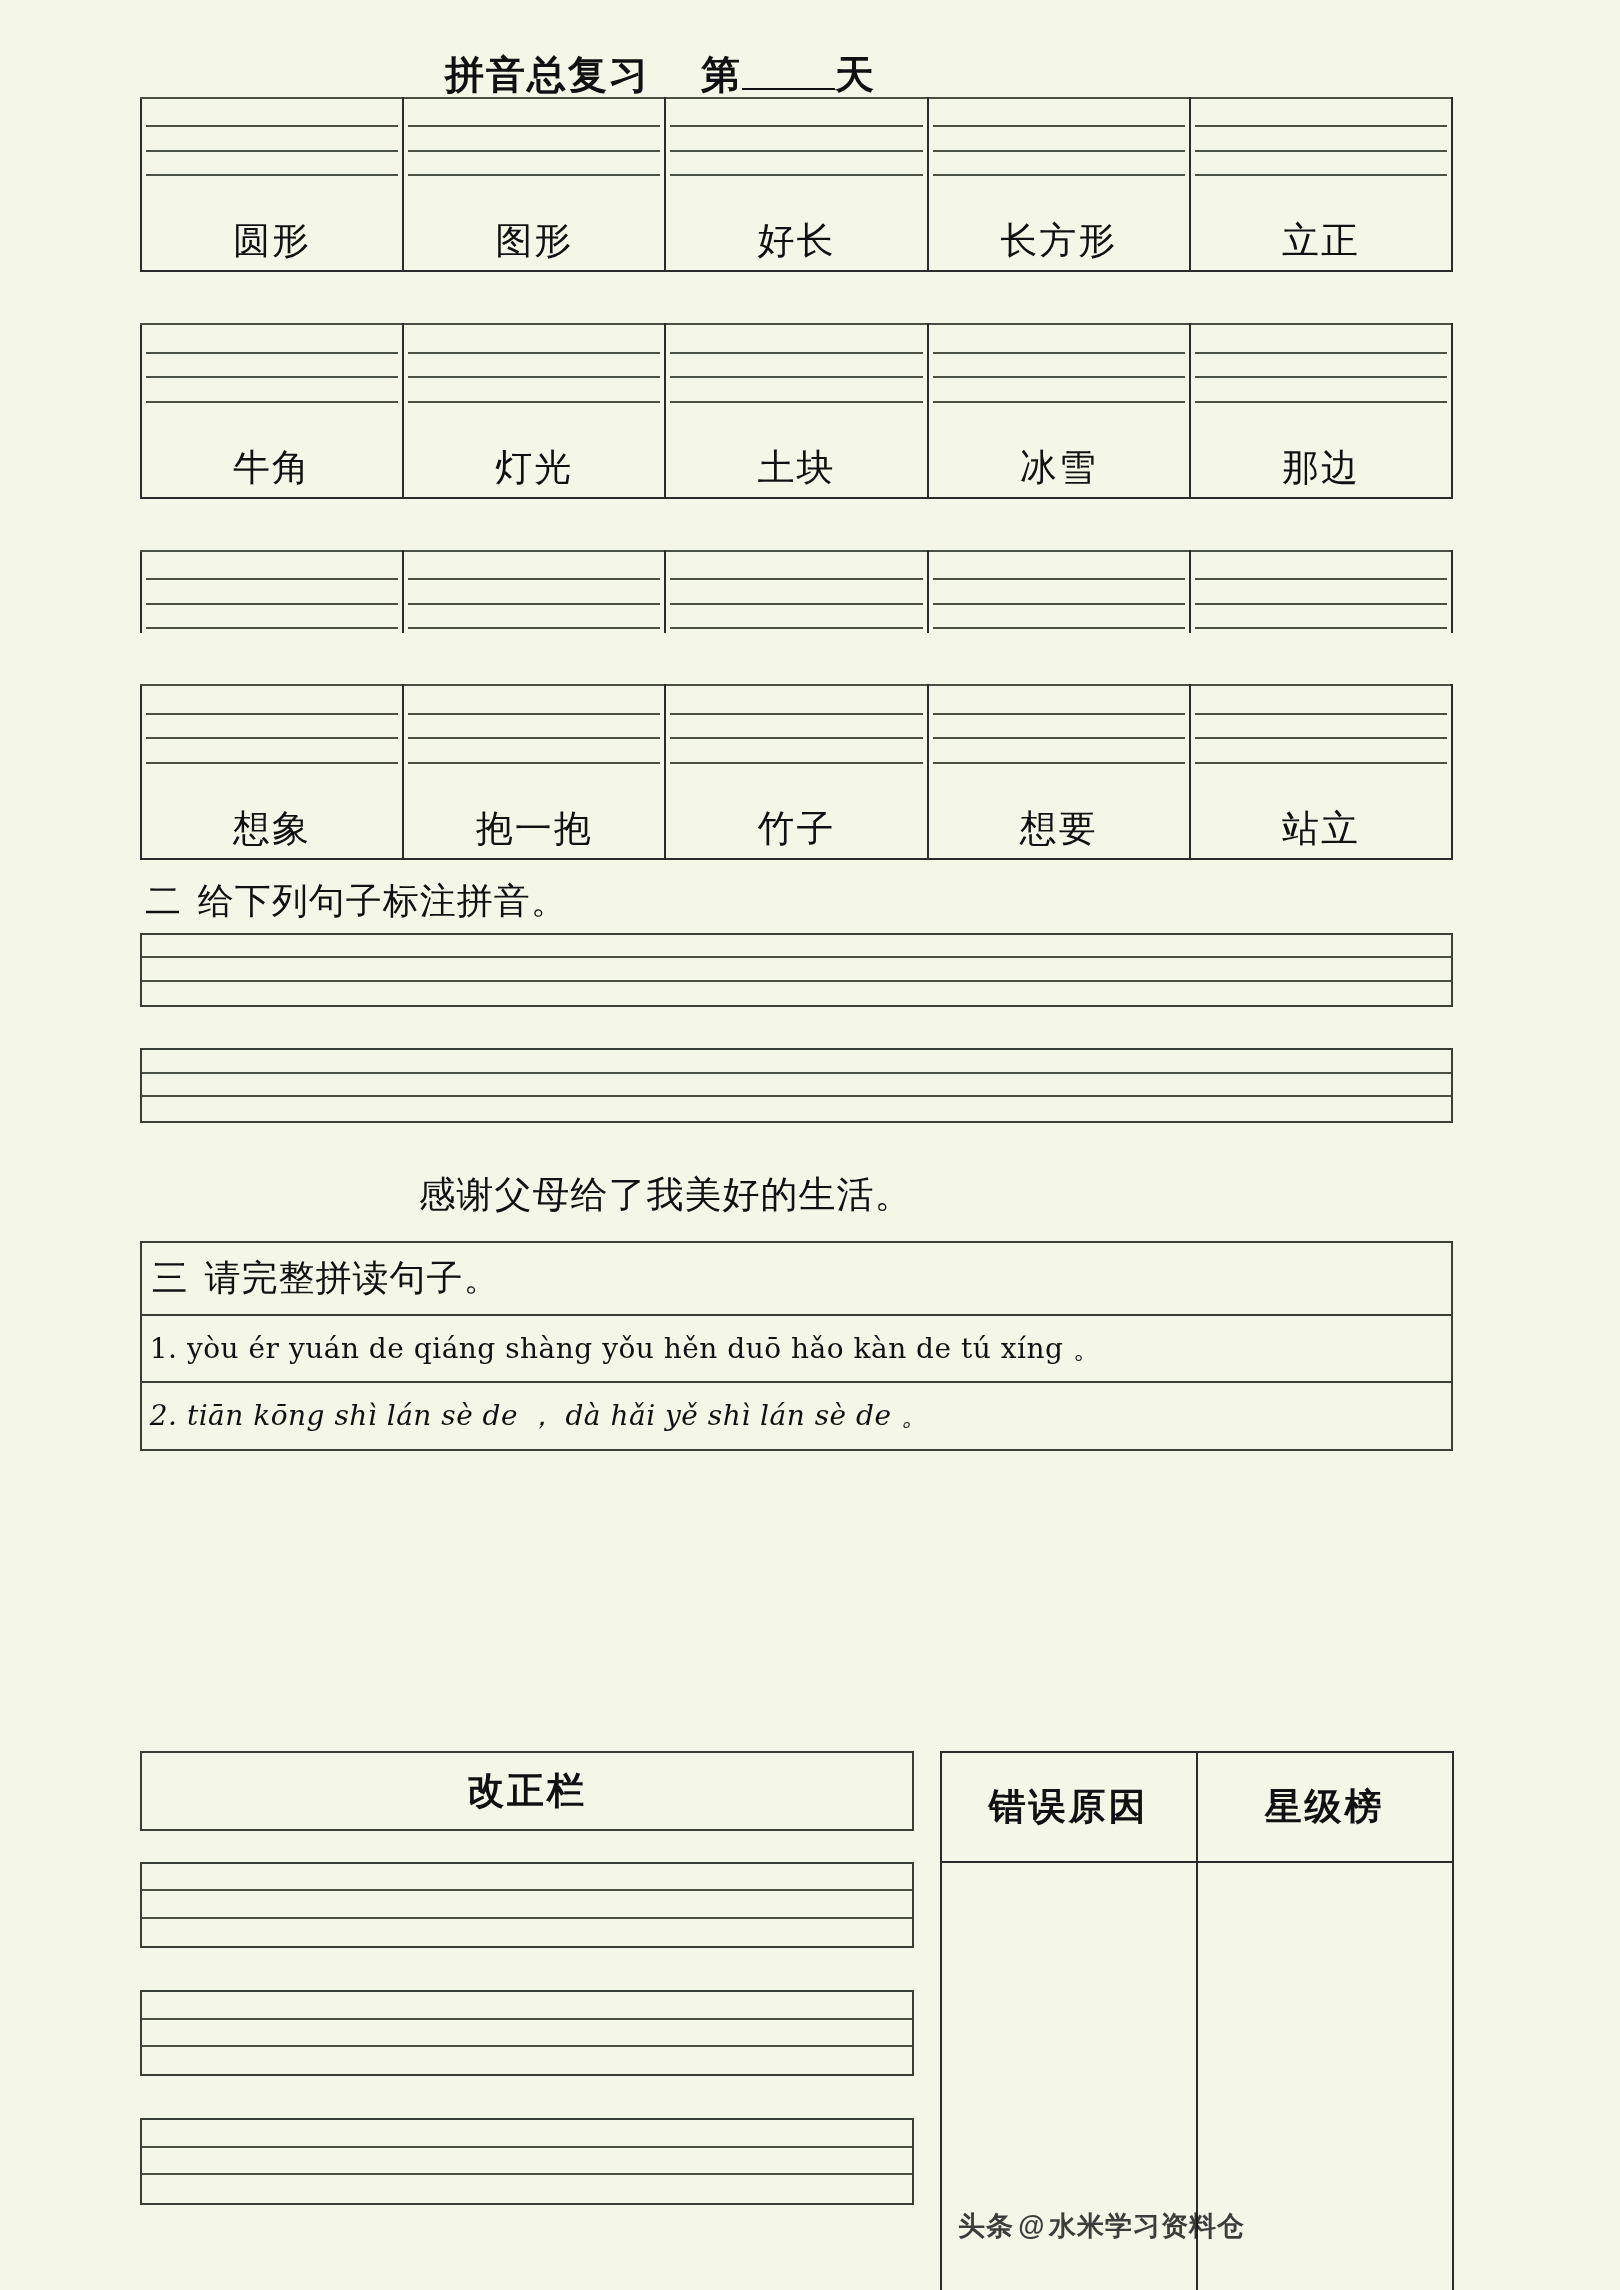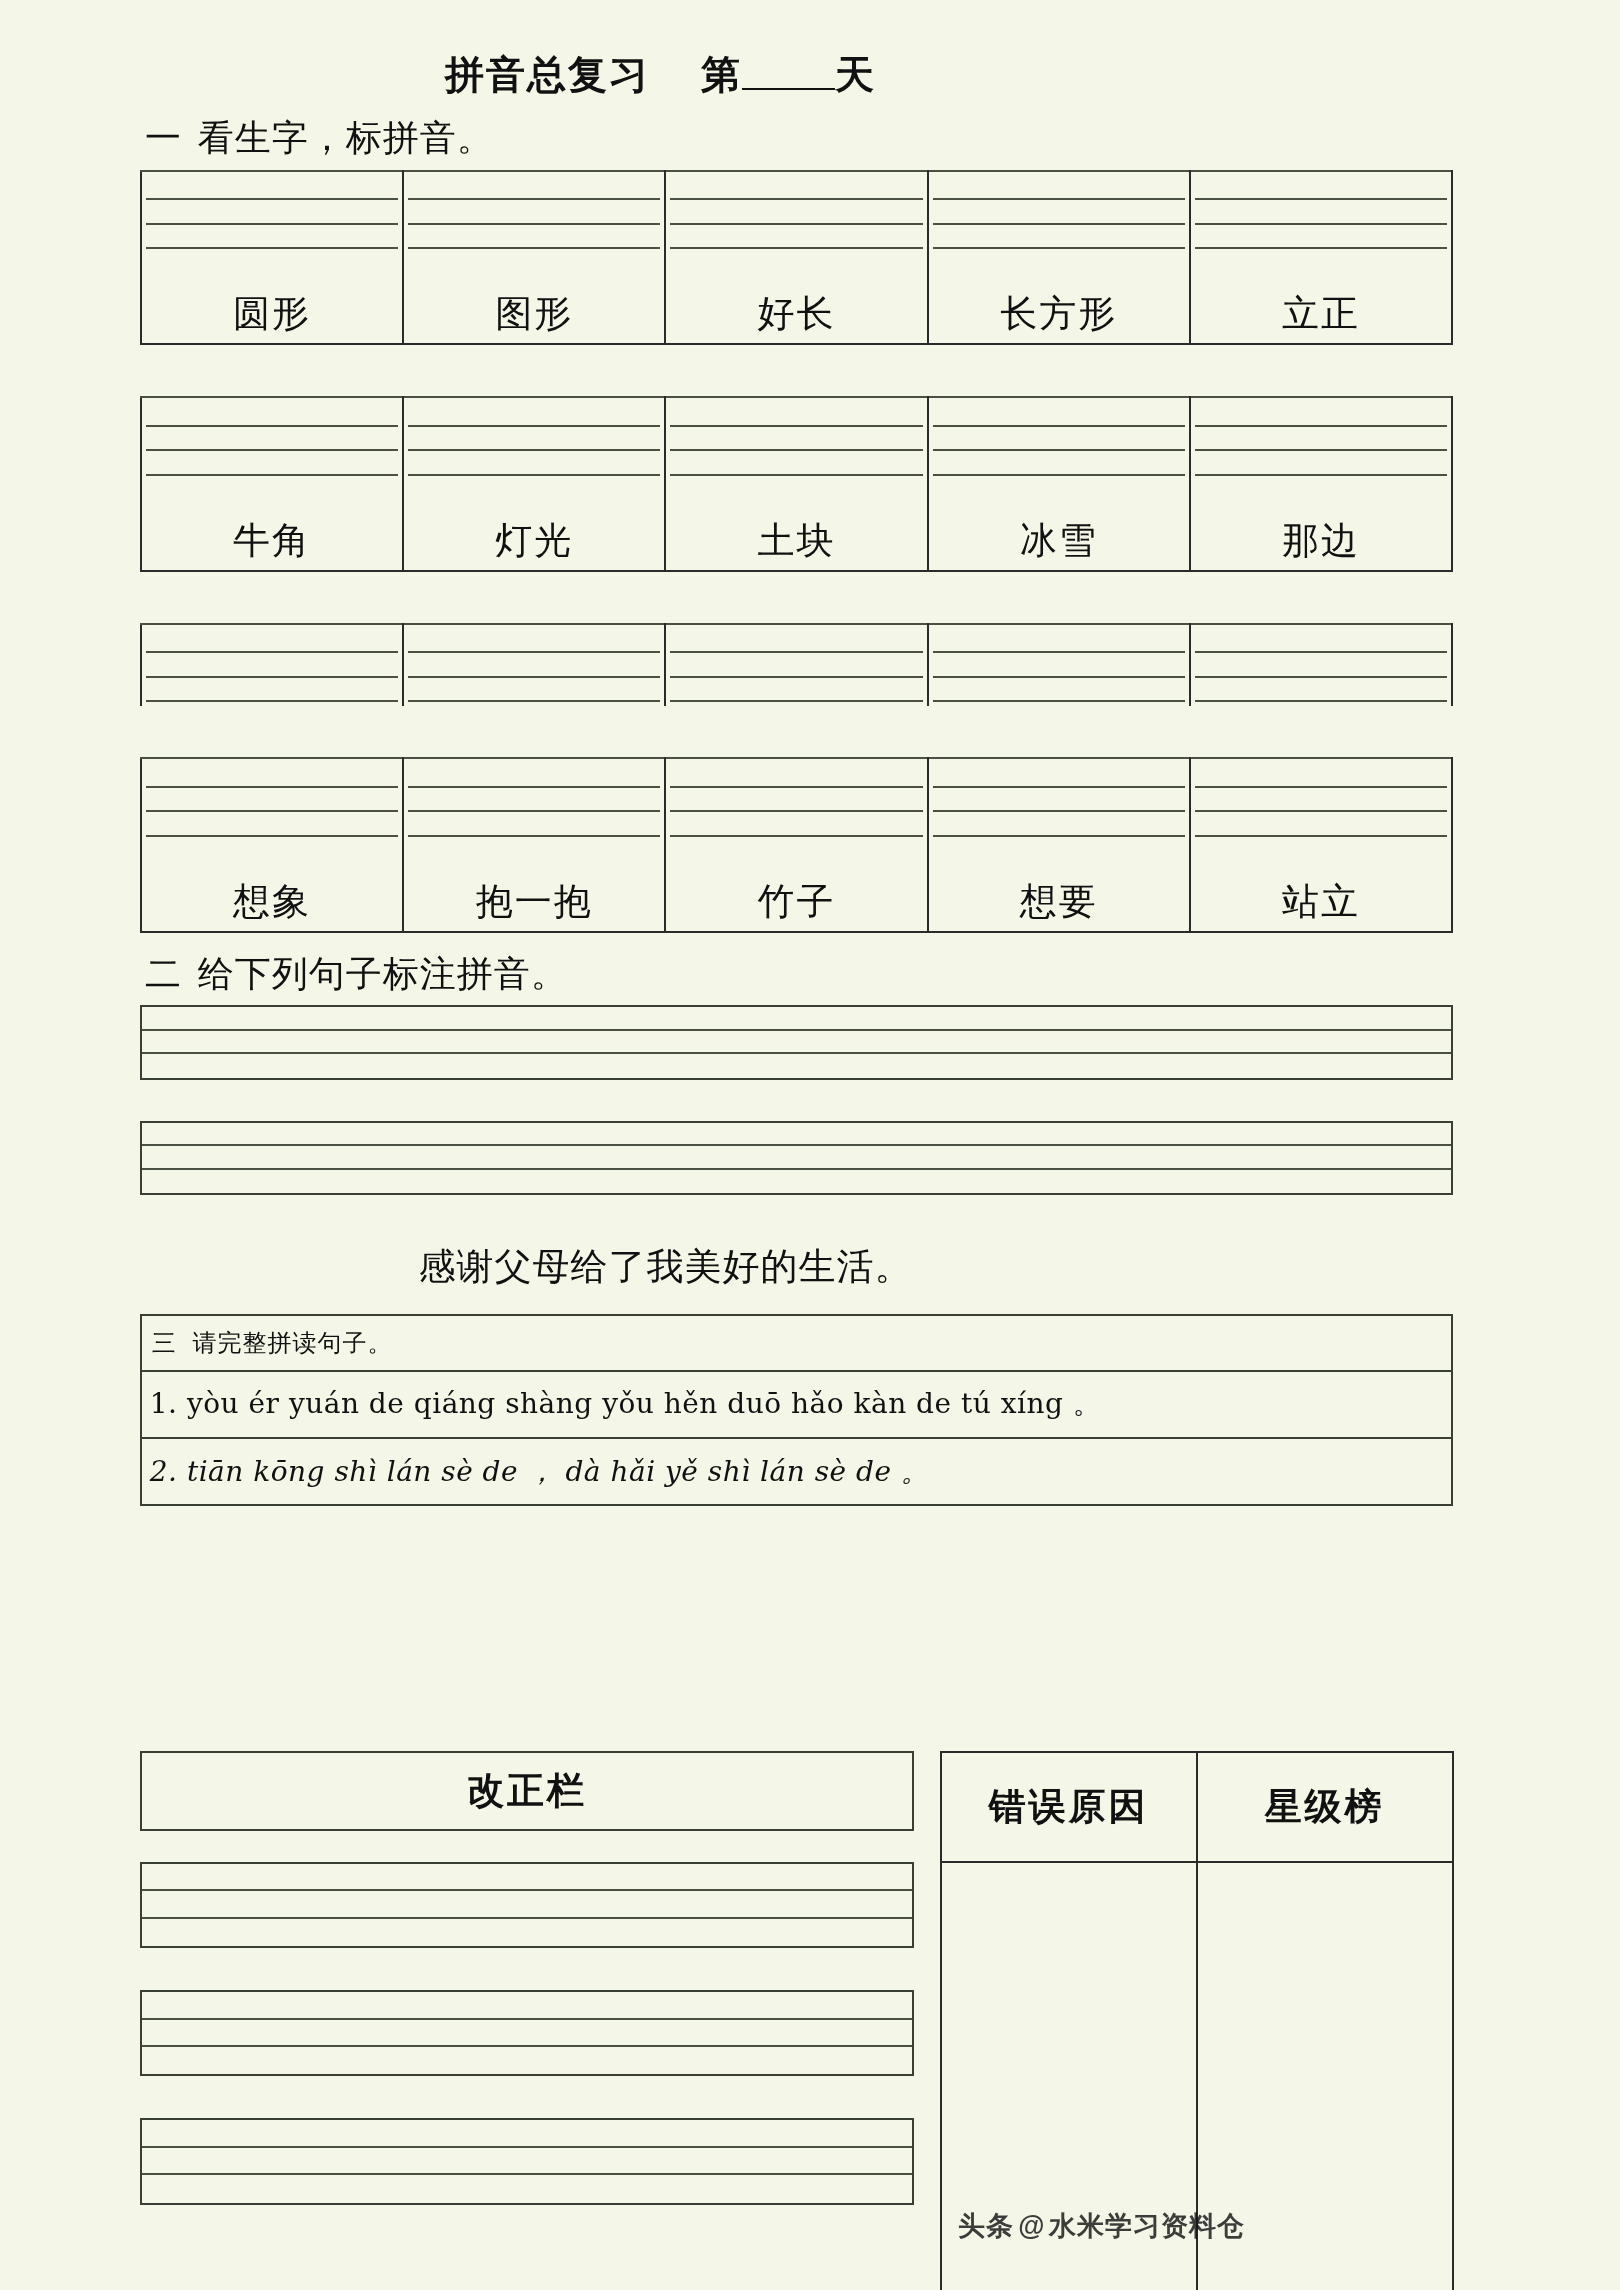--- a/index.html
+++ b/index.html
@@ -107,21 +107,21 @@
   }
 
   
   .sec3-box {
     width: 1313px;
     margin-left: 140px;
     border: 2px solid #3a3f36;
     box-sizing: border-box;
   }
   .sec3-head {
-    font-size: 24px;
+    font-size: 36px;
     padding: 10.8px 0 10.8px 9.8px;
     border-bottom: 2px solid #3a3f36;
     letter-spacing: 1px;
   }
   .pinyin-row {
     font-family: "DejaVu Serif", "Liberation Serif", serif;
     font-size: 28px;
     padding: 13.7px 0 13.7px 7.8px;
     border-bottom: 2px solid #3a3f36;
     white-space: nowrap;
@@ -200,23 +200,20 @@
 </style>
 </head>
 <body>
 
 <div class="page">
 
   <div class="doc-title">
     <span>拼音总复习</span><span class="title-gap"></span><span>第</span><span class="title-blank"></span><span>天</span>
   </div>
 
-  <div class="section-heading">
-    <span class="sec-num">一</span><span>看生字，标拼音。</span>
-  </div>
 
   <table class="word-table">
     <tbody>
         <tr>
       <td class="wt-top">
             <div class="lines-cell"></div>
             <div class="lines-cell"></div>
             <div class="lines-cell"></div>
           </td>
       <td class="wt-top">

